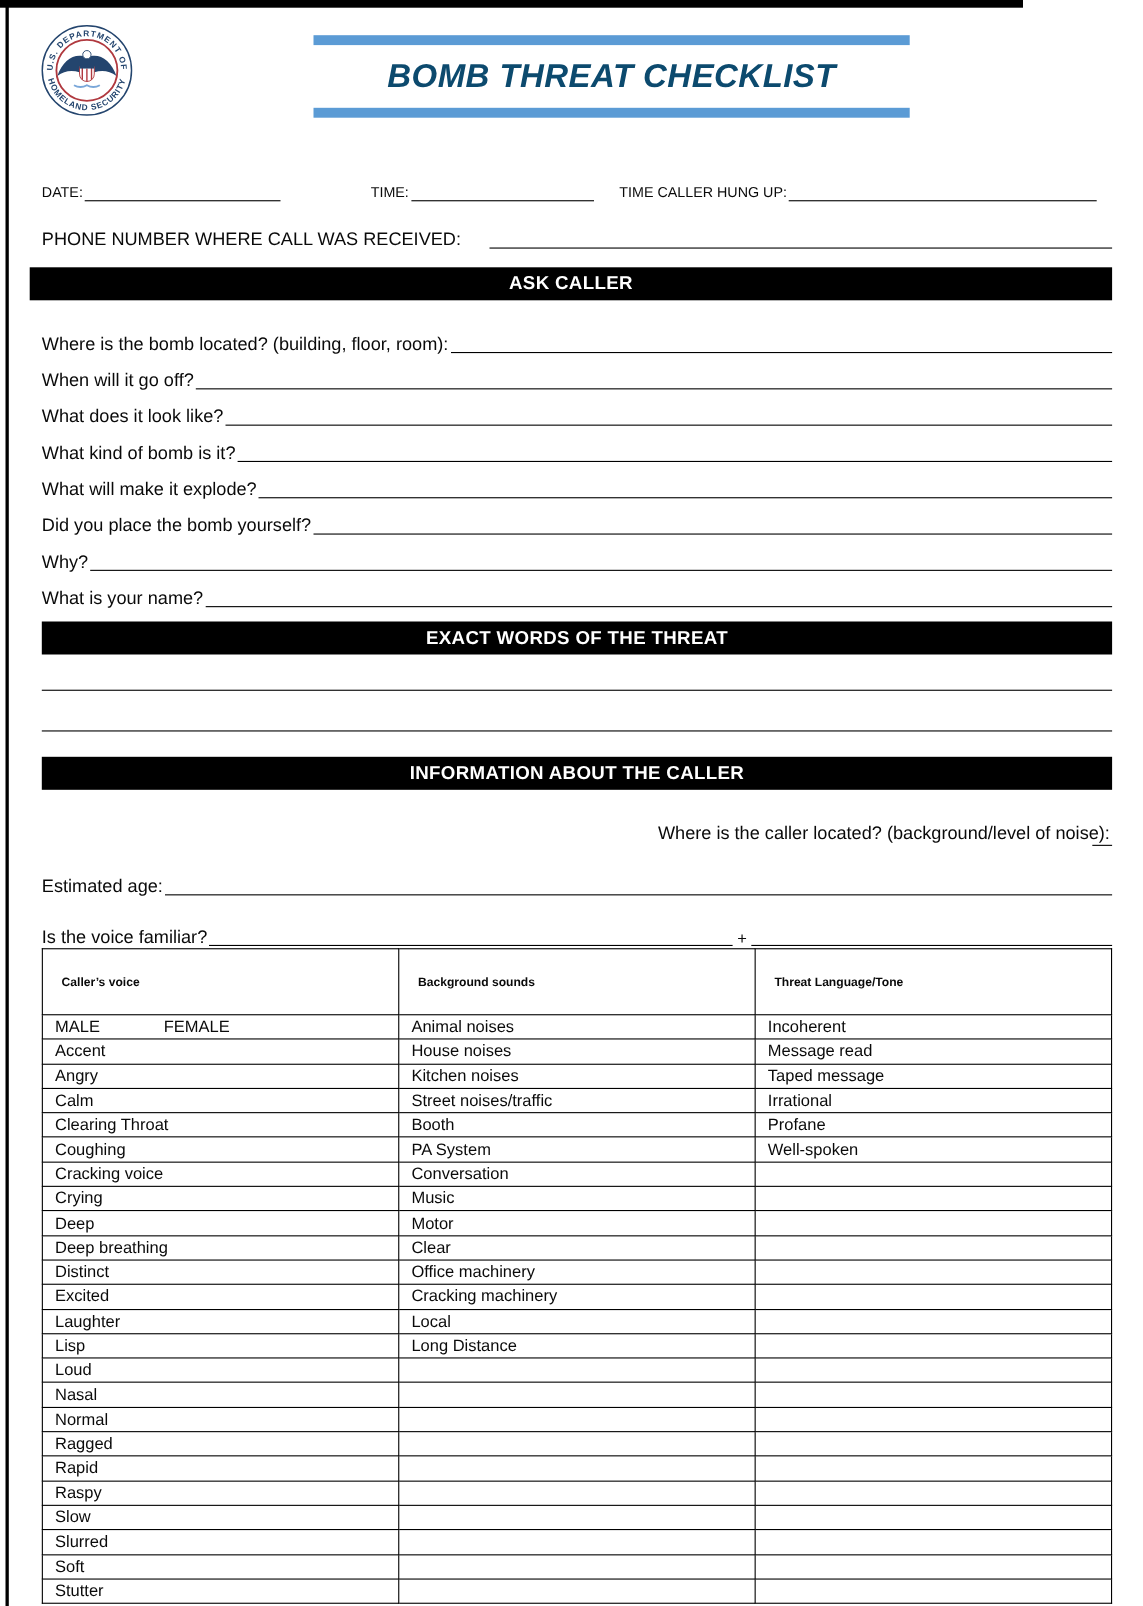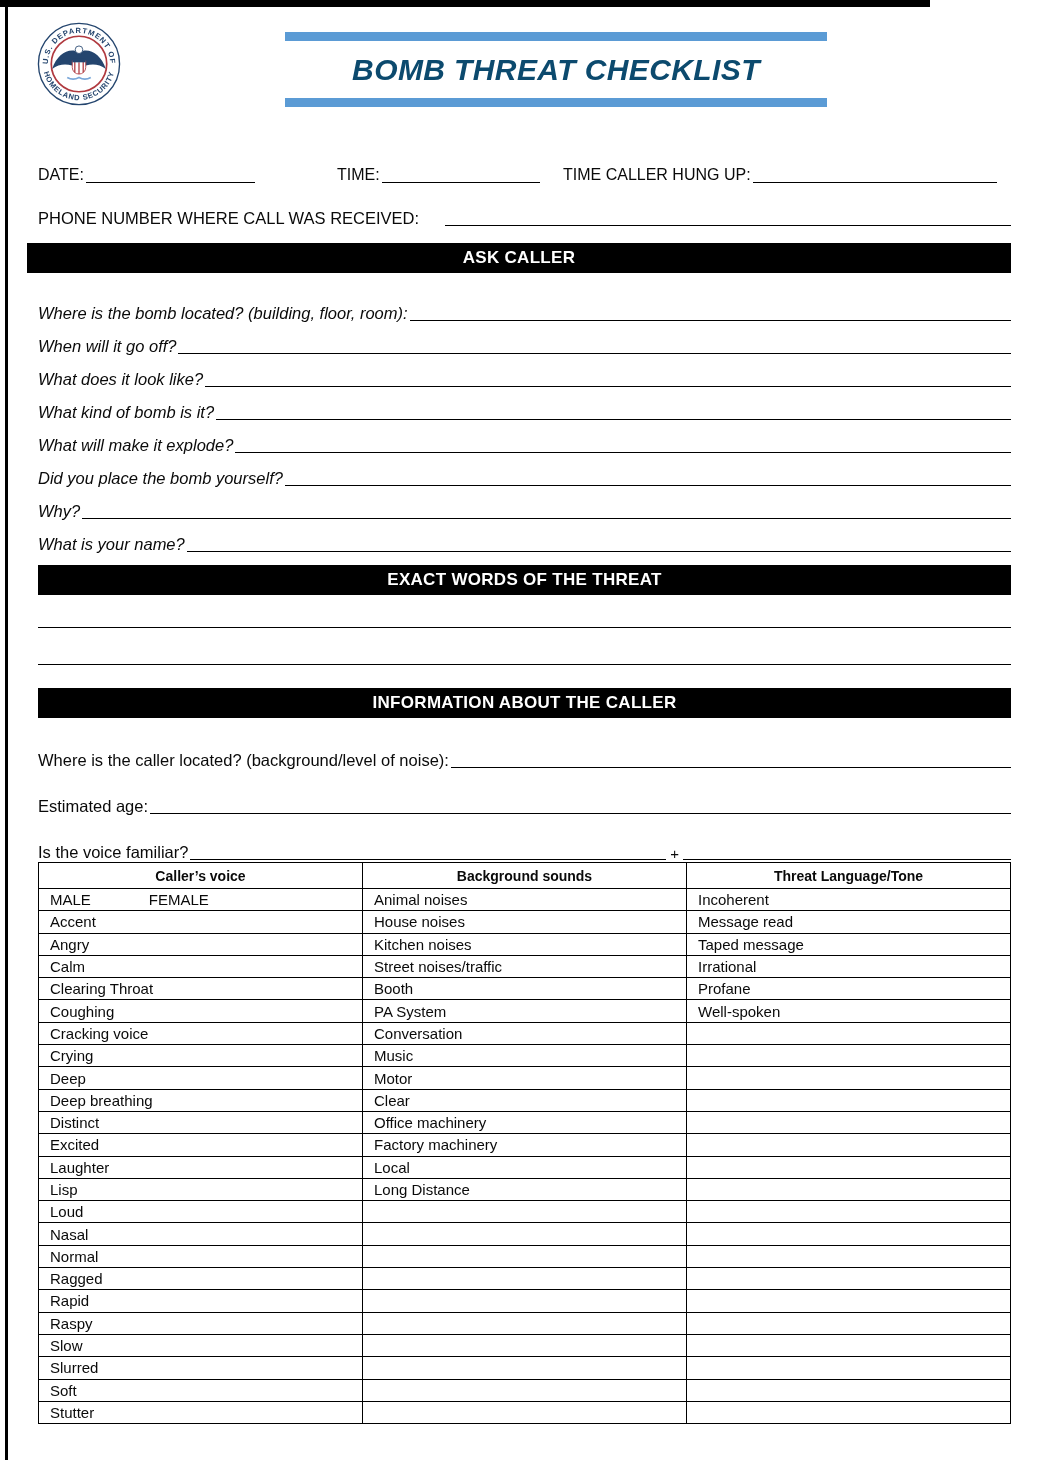--- a/index.html
+++ b/index.html
@@ -20,60 +20,60 @@
     font-size:30px;font-weight:bold;font-style:italic;color:#0c4a6e;letter-spacing:0.4px;
     white-space:nowrap;
   }
 
   .content{position:absolute;left:38px;top:0;width:973px;}
 
   .row-line{display:flex;align-items:flex-end;height:22px;font-size:16.5px;}
   .lbl{white-space:nowrap;padding-right:2px;line-height:20px;}
   .fill{flex:1;border-bottom:1.7px solid #000;margin-bottom:2px;min-width:18px;}
 
-  .date-row{margin-top:163px;display:flex;height:22px;font-size:16px;}
+  .date-row{margin-top:163px;display:flex;height:22px;font-size:13px;}
   .fgroup{display:flex;align-items:flex-end;}
   .g-date{width:217px;}
   .sp1{width:82px;}
   .g-time{width:203px;}
   .sp2{width:23px;}
   .g-hungup{flex:1;margin-right:14px;}
 
   .phone-row{margin-top:21px;gap:24px;}
 
   .section-bar{
     height:30px;line-height:30px;background:#000;color:#fff;
     font-weight:bold;font-size:17px;text-align:center;letter-spacing:0.3px;
   }
   .bar-ask{margin-top:15px;margin-left:-11px;width:984px;}
 
-  .q-list{margin-top:28px;font-style:italic;}
+  .q-list{margin-top:28px;}
   .q-line{margin-bottom:11px;}
 
   .bar-exact{margin-top:0;}
   .blank-line{border-bottom:1.7px solid #000;}
   .blank-1{height:32px;}
   .blank-2{height:36px;}
   .bar-info{margin-top:23px;}
 
-  .located-row{margin-top:30px;}
+  .located-row{margin-top:30px;flex-direction:column;}
   .age-row{margin-top:24px;}
   .voice-row{margin-top:24px;}
   .fill-voice-1{flex:1.45;}
   .fill-voice-2{flex:1;}
   .plus-sep{padding:0 4px;font-size:15px;line-height:16px;margin-bottom:0;}
 
   table.voice-table{
     border-collapse:collapse;table-layout:fixed;width:973px;margin-top:0;
   }
   .voice-table th,.voice-table td{
     border:1px solid #000;white-space:nowrap;overflow:hidden;
   }
   .voice-table th{
-    height:25px;font-size:14px;font-weight:bold;text-align:center;padding:0;
+    height:25px;font-size:11px;font-weight:bold;text-align:left;padding:17px;
   }
   .voice-table td{
     height:21.3px;font-size:15px;padding:0 0 0 11px;text-align:left;
   }
   .gender-cell{padding-left:68px;}
   .gender-cell .g-female{padding-left:58px;}
 </style>
 </head>
 <body>
 
@@ -253,21 +253,21 @@
     <td>Clear</td>
     <td></td>
   </tr>
         <tr>
     <td>Distinct</td>
     <td>Office machinery</td>
     <td></td>
   </tr>
         <tr>
     <td>Excited</td>
-    <td>Factory machinery</td>
+    <td>Cracking machinery</td>
     <td></td>
   </tr>
         <tr>
     <td>Laughter</td>
     <td>Local</td>
     <td></td>
   </tr>
         <tr>
     <td>Lisp</td>
     <td>Long Distance</td>

